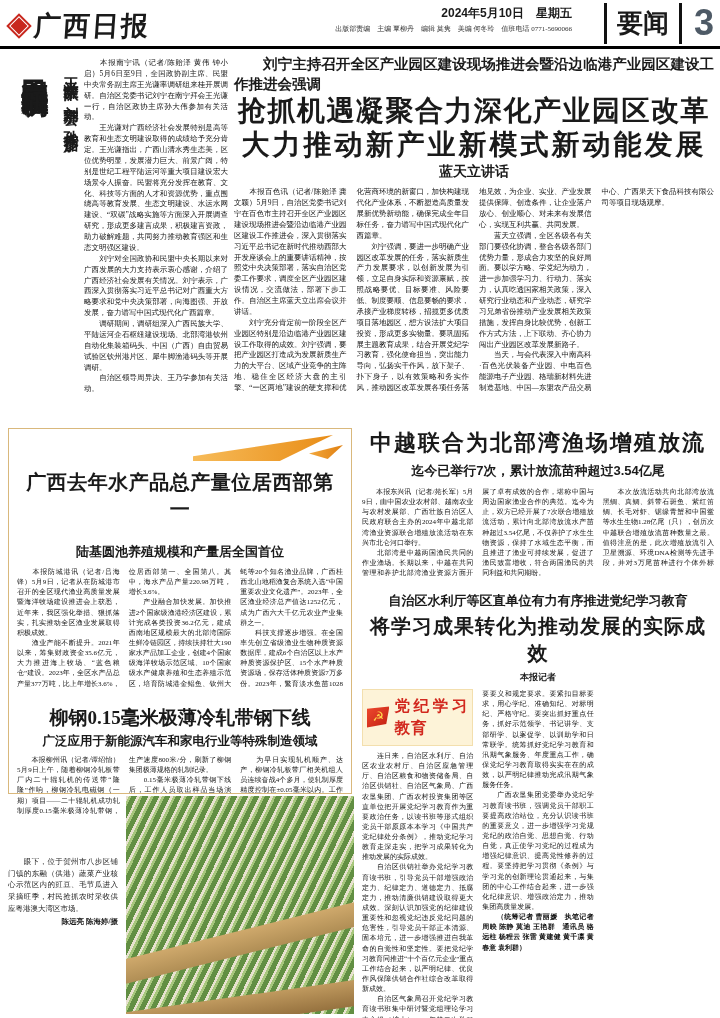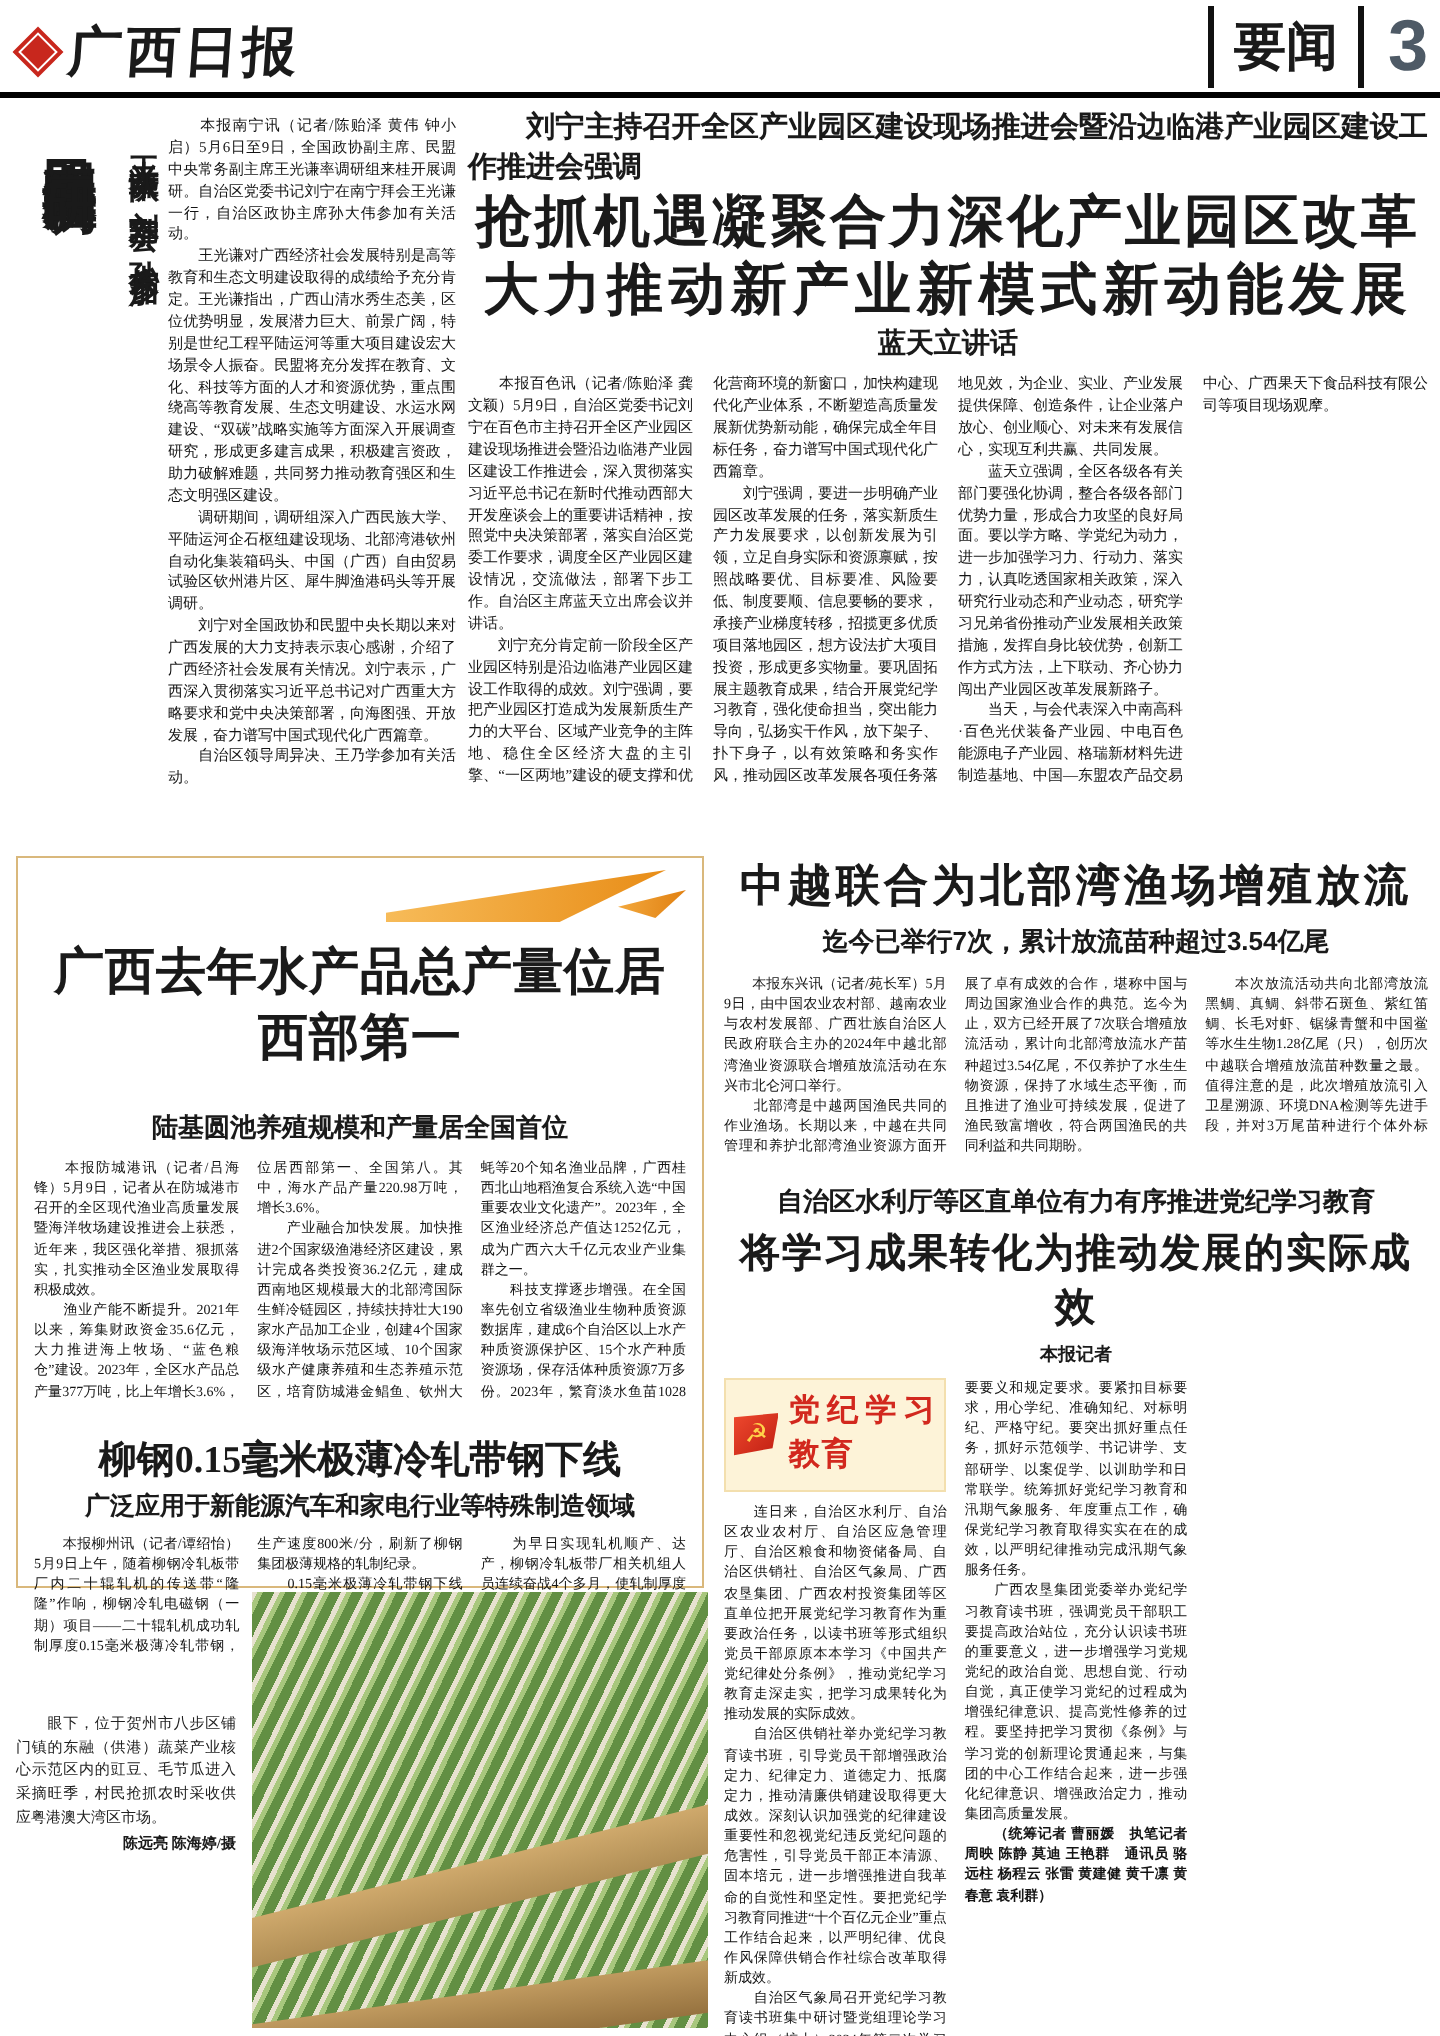--- a/index.html
+++ b/index.html
@@ -45,21 +45,21 @@
             border:1px solid #d9b87c;padding:4px 8px;box-sizing:border-box;}
   .banner{position:relative;text-align:center;height:30px;margin-top:2px;}
   .banner-text{position:relative;z-index:2;color:#d2281e;font-weight:900;font-size:21px;
                font-family:"Liberation Sans",sans-serif;letter-spacing:1px;}
   .swoosh{position:absolute;z-index:1;right:10px;top:0;width:140px;height:26px;
           background:linear-gradient(95deg,#f7bc5a,#e88c16);
           clip-path:polygon(0 82%,100% 0,62% 100%,0 100%);}
   .swoosh2{position:absolute;z-index:1;right:0;top:10px;width:34px;height:14px;
           background:linear-gradient(95deg,#f3a93e,#e07f10);
           clip-path:polygon(0 60%,100% 0,55% 100%);}
-  .fish-h{text-align:center;font-weight:900;font-size:25px;letter-spacing:0.5px;margin-top:4px;}
+  .fish-h{text-align:center;font-weight:900;font-size:20px;letter-spacing:0.5px;margin-top:4px;}
   .fish-sub{text-align:center;font-weight:bold;font-size:13px;margin-top:20px;
             font-family:"Liberation Sans",sans-serif;}
   .fish-body{column-count:3;column-gap:9px;column-fill:auto;height:130px;overflow:hidden;
              margin-top:6px;font-size:7px;}
   .steel-h{text-align:center;font-weight:900;font-size:19px;margin-top:8px;}
   .steel-sub{text-align:center;font-weight:bold;font-size:12.5px;margin-top:2px;
              font-family:"Liberation Sans",sans-serif;}
   .steel-body{column-count:3;column-gap:9px;column-fill:auto;height:80px;overflow:hidden;
               margin-top:5px;font-size:7px;}
   
@@ -99,35 +99,39 @@
 </head>
 <body>
 
 <div class="page">
 
   <div class="masthead">
     <div class="logo">
       <span class="logo-mark"></span>
       <span class="logo-text">广西日报</span>
     </div>
+    <div class="mast-info">
+      <div class="mast-date">2024年5月10日　星期五</div>
+      <div class="mast-staff">出版部责编　主编 覃柳丹　编辑 莫隽　美编 何冬玲　值班电话 0771-5690066</div>
+    </div>
     <div class="section-box">
       <span class="section-name">要闻</span>
       <span class="page-num">3</span>
     </div>
   </div>
   <div class="mast-rule"></div>
 
   <div class="left-art">
     <div class="vtitle">民盟中央调研组来桂开展调研</div>
     <div class="vsub">王光谦率队　刘宁拜会　孙大伟参加</div>
     <div class="left-body bodytext">
       <p>　　本报南宁讯（记者/陈贻泽 黄伟 钟小启）5月6日至9日，全国政协副主席、民盟中央常务副主席王光谦率调研组来桂开展调研。自治区党委书记刘宁在南宁拜会王光谦一行，自治区政协主席孙大伟参加有关活动。</p>
       <p>　　王光谦对广西经济社会发展特别是高等教育和生态文明建设取得的成绩给予充分肯定。王光谦指出，广西山清水秀生态美，区位优势明显，发展潜力巨大、前景广阔，特别是世纪工程平陆运河等重大项目建设宏大场景令人振奋。民盟将充分发挥在教育、文化、科技等方面的人才和资源优势，重点围绕高等教育发展、生态文明建设、水运水网建设、“双碳”战略实施等方面深入开展调查研究，形成更多建言成果，积极建言资政，助力破解难题，共同努力推动教育强区和生态文明强区建设。</p>
+      <p>　　刘宁对全国政协和民盟中央长期以来对广西发展的大力支持表示衷心感谢，介绍了广西经济社会发展有关情况。刘宁表示，广西深入贯彻落实习近平总书记对广西重大方略要求和党中央决策部署，向海图强、开放发展，奋力谱写中国式现代化广西篇章。</p>
       <p>　　调研期间，调研组深入广西民族大学、平陆运河企石枢纽建设现场、北部湾港钦州自动化集装箱码头、中国（广西）自由贸易试验区钦州港片区、犀牛脚渔港码头等开展调研。</p>
-      <p>　　刘宁对全国政协和民盟中央长期以来对广西发展的大力支持表示衷心感谢，介绍了广西经济社会发展有关情况。刘宁表示，广西深入贯彻落实习近平总书记对广西重大方略要求和党中央决策部署，向海图强、开放发展，奋力谱写中国式现代化广西篇章。</p>
       <p>　　自治区领导周异决、王乃学参加有关活动。</p>
     </div>
   </div>
 
   <div class="main-art">
     <div class="main-kicker">　　刘宁主持召开全区产业园区建设现场推进会暨沿边临港产业园区建设工作推进会强调</div>
     <div class="main-h1">抢抓机遇凝聚合力深化产业园区改革</div>
     <div class="main-h2">大力推动新产业新模式新动能发展</div>
     <div class="speaker">蓝天立讲话</div>
     <div class="main-body bodytext">

